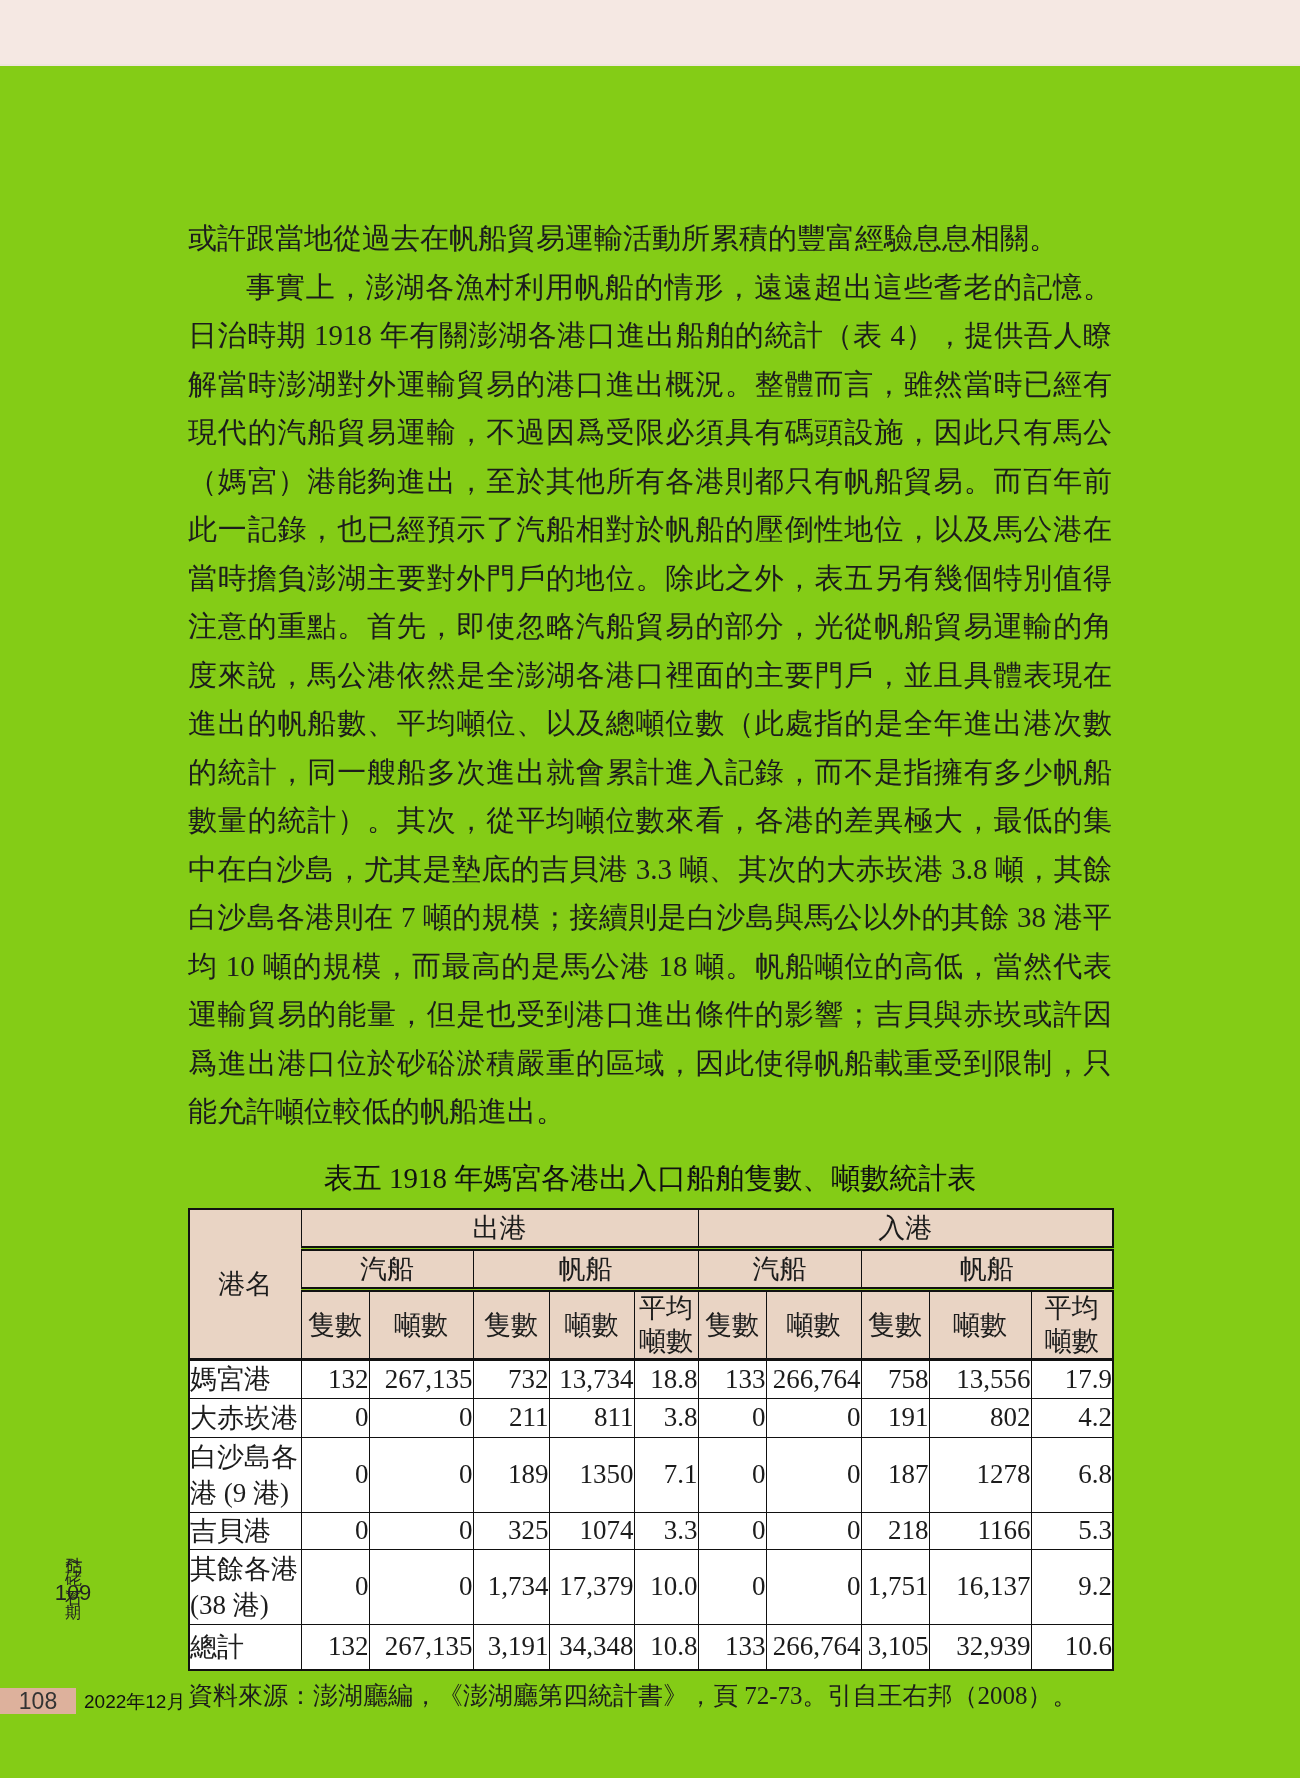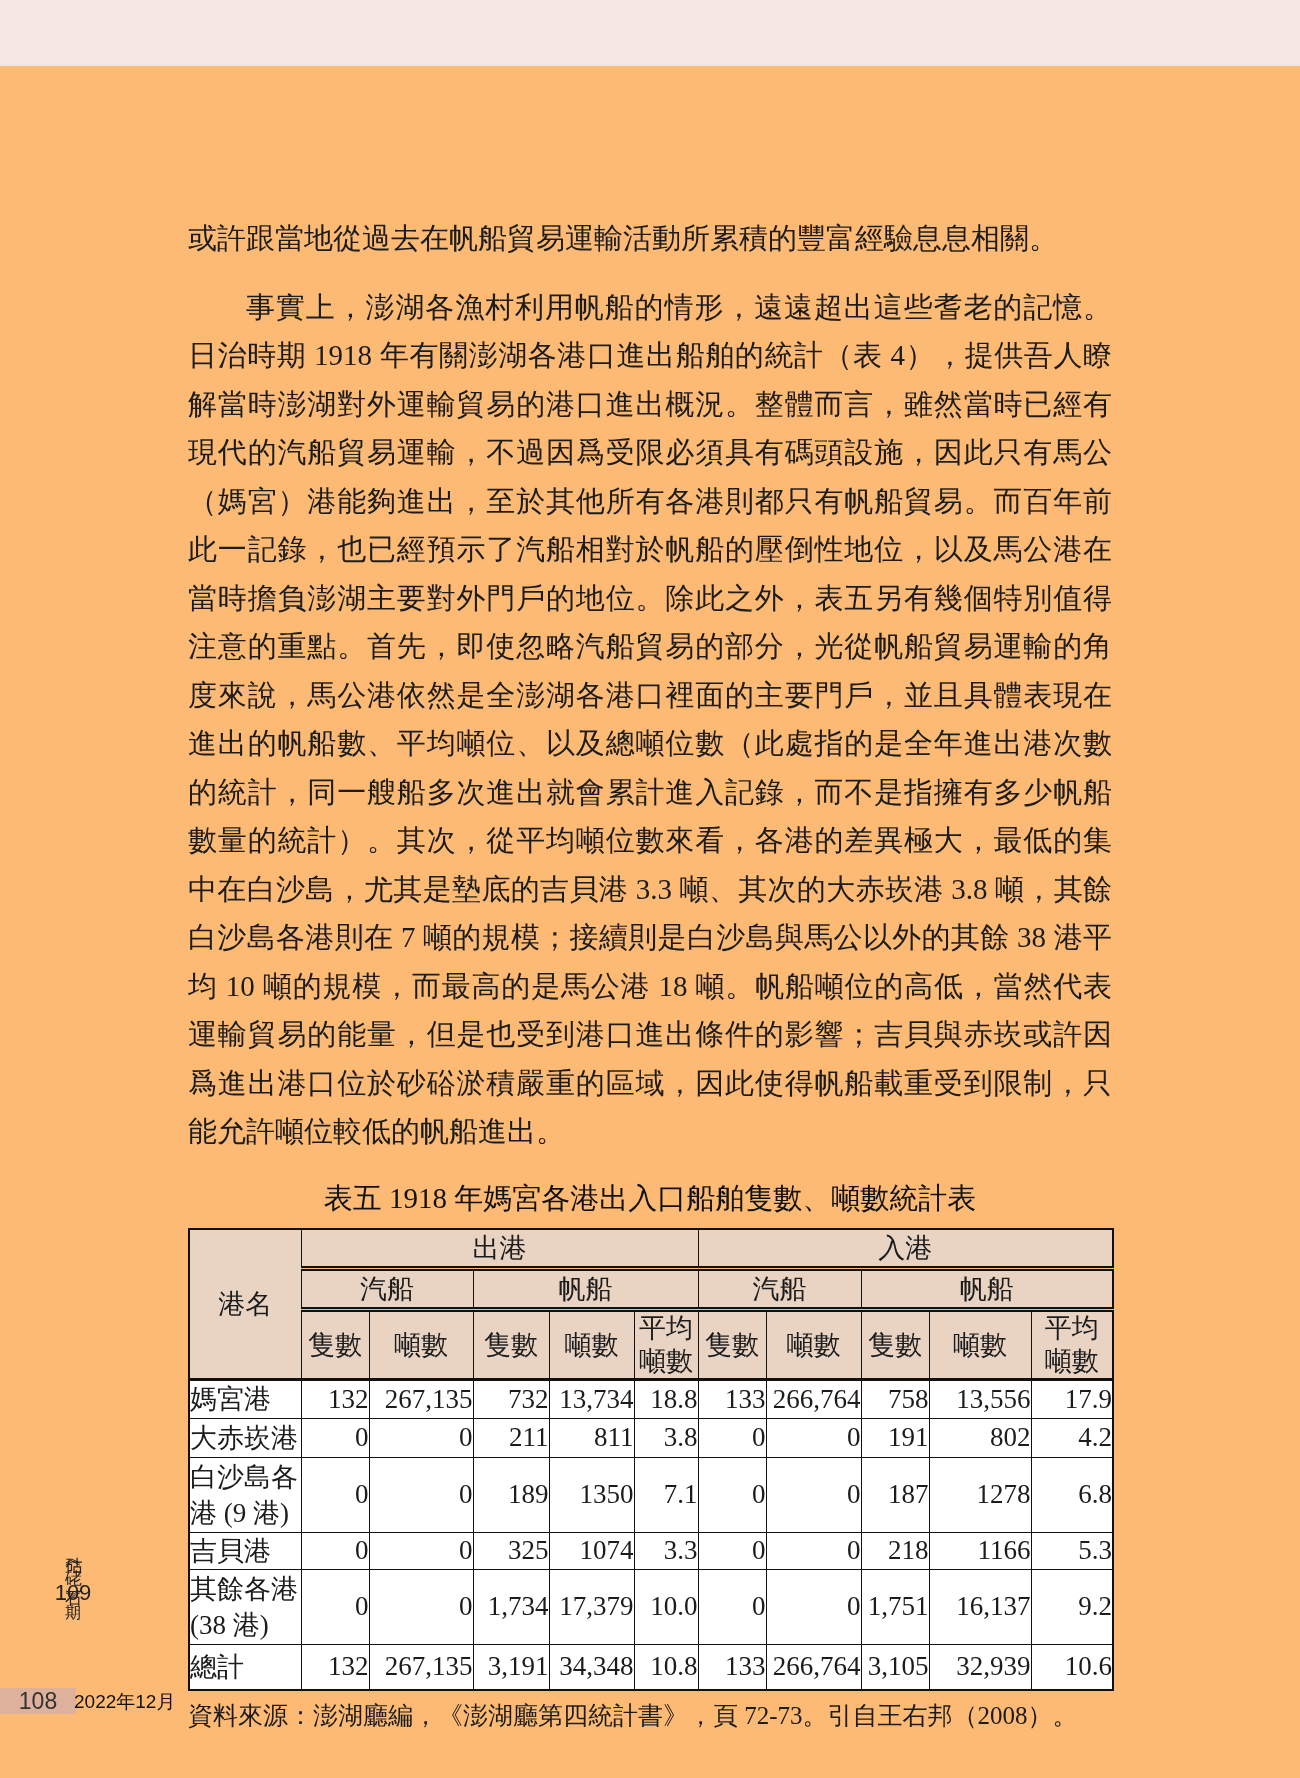--- a/index.html
+++ b/index.html
@@ -1,34 +1,34 @@
 <!DOCTYPE html>
 <html><head>
 <meta charset="utf-8">
 <style>
   html,body{margin:0;padding:0;background:#888;}
   .page{
     position:relative;
     width:1300px;height:1778px;
-    background:#fdba74;
+    background:#84cc16;
     overflow:hidden;
     font-family:"Liberation Serif","DejaVu Serif",serif;
     color:#1c1c1c;
   }
   .top-band{
     position:absolute;left:0;top:0;width:1300px;height:64px;
     background:#f5e8e3;
     border-bottom:2px solid #eee5dd;
   }
   .content{
     position:absolute;left:188px;top:0;width:924px;
   }
   .bodytext{margin:0;padding:0;font-size:29px;line-height:48.5px;text-align:justify;}
   .bodytext.first{padding-top:214px;}
-  .bodytext.indent{text-indent:2em;margin-top:20px;}
+  .bodytext.indent{text-indent:2em;}
   .table-caption{
     margin:22px 0 10px 0;
     text-align:center;font-size:29px;line-height:40px;color:#111;
   }
   table.stat{
     border-collapse:collapse;table-layout:fixed;width:924px;
     border:2.5px solid #111;
     font-size:27px;
   }
   table.stat th,table.stat td{
@@ -78,21 +78,21 @@
   .page-box{
     position:absolute;left:0;top:1688px;width:76px;height:26px;
     background:#ddb19c;
     display:flex;align-items:center;justify-content:center;
   }
   .page-number{
     font-family:"Liberation Sans","DejaVu Sans",sans-serif;
     font-size:23px;color:#333;line-height:26px;
   }
   .page-date{
-    position:absolute;left:74px;top:1690px;
+    position:absolute;left:84px;top:1690px;
     font-family:"Liberation Sans","DejaVu Sans",sans-serif;
     font-size:19px;color:#111;line-height:24px;
   }
 </style>
 </head>
 <body>
 
 <div class="page">
   <div class="top-band"></div>
 

